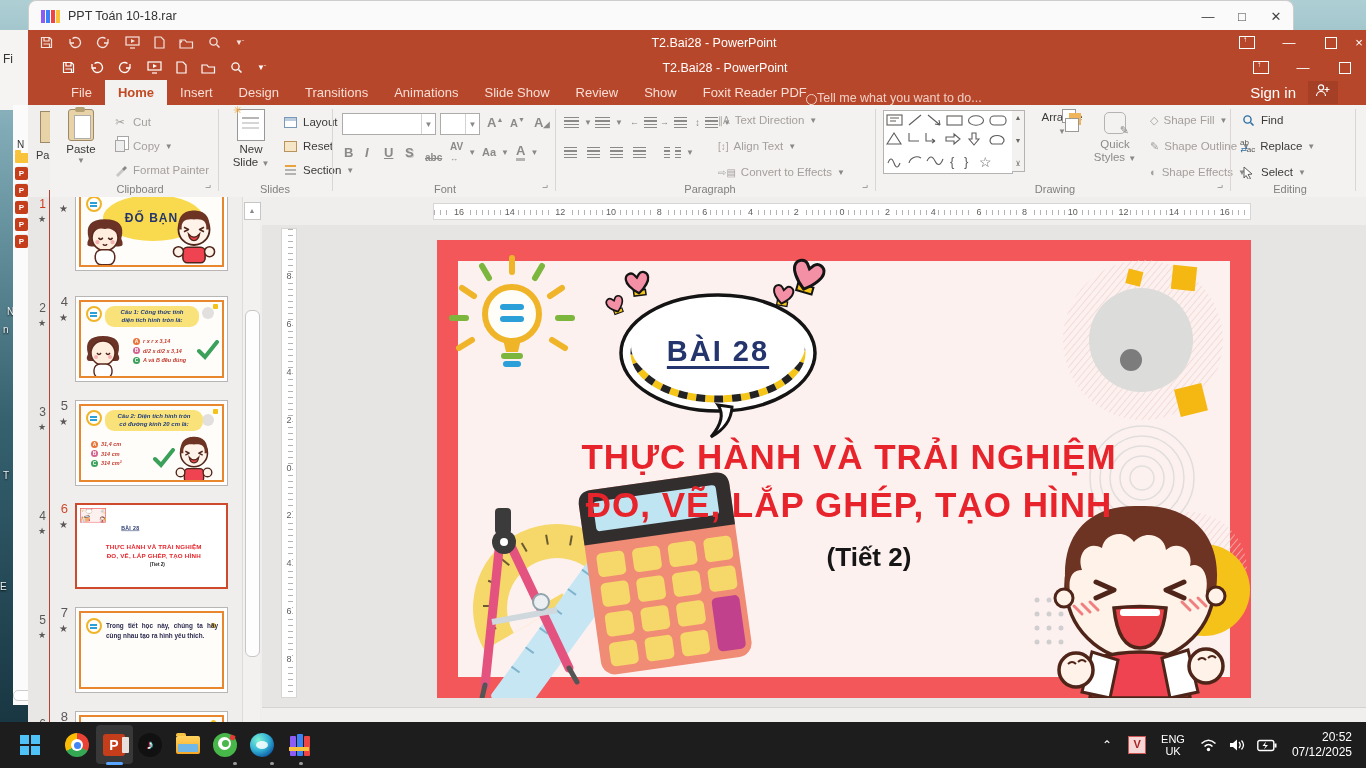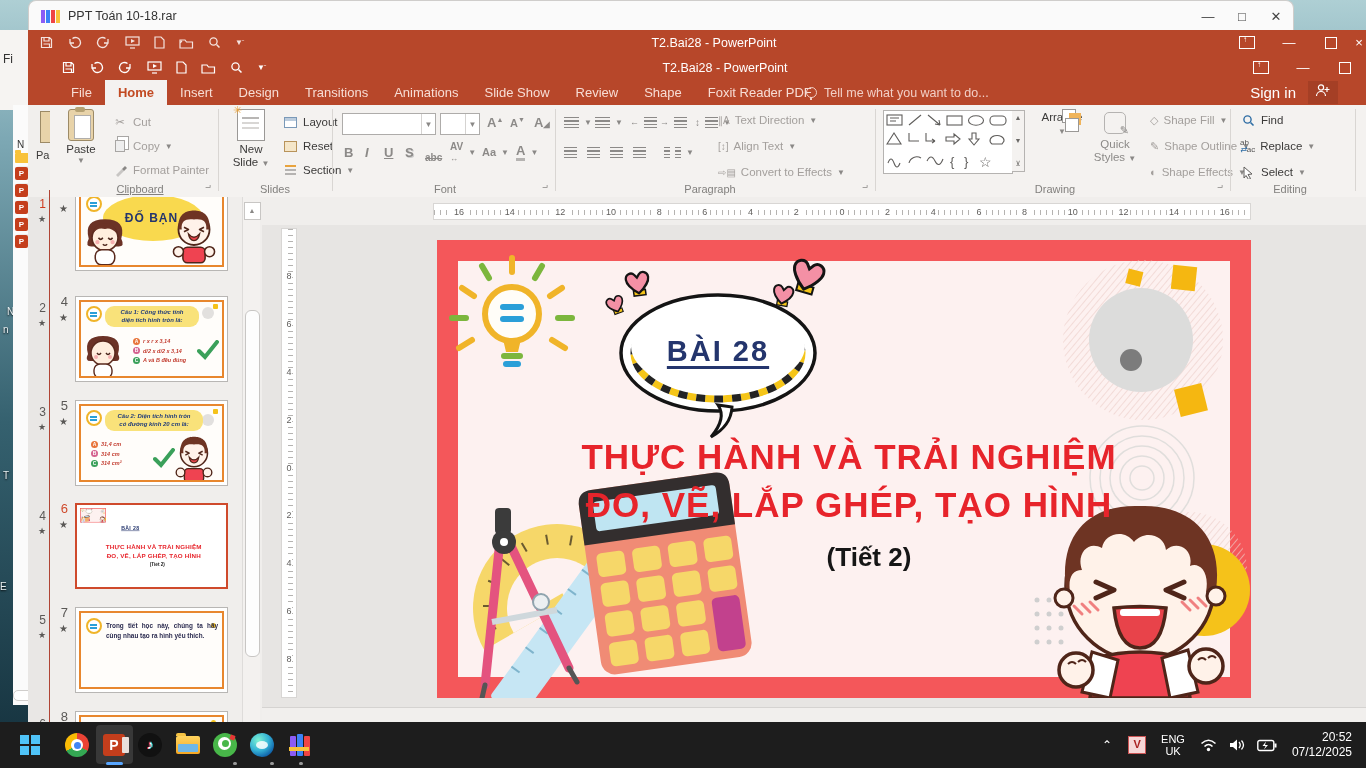--- a/index.html
+++ b/index.html
@@ -24,21 +24,21 @@
   .cap-title{position:absolute;left:0;right:0;text-align:center;font-size:12.5px;color:#fff;pointer-events:none;margin-left:34px;}
   .cap-btn{width:42px;height:25px;display:flex;align-items:center;justify-content:center;color:#fff;font-size:13px;}
   .ribbonopts{width:14px;height:11px;border:1px solid #fff;position:relative;}
   .ribbonopts:after{content:"↑";position:absolute;left:3px;top:-2px;font-size:8px;}
   .maxbox{width:10px;height:10px;border:1px solid #fff;}
   
   .tabrow{left:50px;top:80px;width:1316px;height:25px;}
   #tabs{display:flex;margin-left:8px;height:25px;align-items:flex-end;}
   .tab{color:#f7ddd5;font-size:13px;padding:0 13px;line-height:25px;white-space:nowrap;}
   .tab.active{background:#f4f2f0;color:#c24a22;font-weight:bold;}
-  .tellme{position:absolute;left:756px;top:0;height:25px;display:flex;align-items:center;gap:7px;color:#f2cfc6;font-size:12.5px;}
+  .tellme{position:absolute;left:756px;top:0;height:25px;display:flex;align-items:flex-end;color:#f2cfc6;font-size:12.5px;}
   .bulb-o{width:9px;height:9px;border:1.5px solid #f2cfc6;border-radius:50%;position:relative;}
   .bulb-o:after{content:"";position:absolute;left:2.5px;top:9px;width:2px;height:3px;background:#f2cfc6;}
   .signin{position:absolute;right:70px;top:0;line-height:25px;color:#fff;font-size:15px;}
   .share-ico{position:absolute;right:28px;top:1px;width:30px;height:23px;background:#a53f25;color:#fff;font-size:13px;text-align:center;line-height:23px;}
   
   .ribbon{left:50px;top:105px;width:1316px;height:92px;background:#f4f2f0;border-bottom:1px solid #cfcdca;}
   .gsep{position:absolute;top:4px;width:1px;height:82px;background:#d9d6d3;}
   .glabel{position:absolute;bottom:2px;font-size:11px;color:#82807e;text-align:center;}
   .dlg{position:absolute;bottom:4px;font-size:10px;color:#8a8886;transform:rotate(180deg);}
   .bigbtn{position:absolute;top:4px;width:50px;text-align:center;font-size:11.5px;color:#3b3a39;}
@@ -249,21 +249,21 @@
 <div class="abs red tabrow">
   <div id="tabs">
       <span class="tab">File</span>
       <span class="tab active">Home</span>
       <span class="tab">Insert</span>
       <span class="tab">Design</span>
       <span class="tab">Transitions</span>
       <span class="tab">Animations</span>
       <span class="tab">Slide Show</span>
       <span class="tab">Review</span>
-      <span class="tab">Shape</span>
+      <span class="tab">Show</span>
       <span class="tab">Foxit Reader PDF</span>
     </div>
   <div class="tellme">
     <span class="bulb-o"></span>
     <span>Tell me what you want to do...</span>
   </div>
   <span class="signin">Sign in</span>
   <span class="share-ico">
     <svg width="16" height="14">
         <circle cx="6" cy="4.5" r="2.6" stroke="#fff" fill="none" stroke-width="1.2"></circle>
@@ -293,21 +293,21 @@
     </div>
   <div class="sm dis" style="left:62px;top:54px;">
       <span class="ico16">
         <svg width="13" height="13">
           <path d="M2 11 L8 5 l2 2 -6 6 Z" fill="#c8c6c4"></path>
           <path d="M8 5 l3-3 2 2 -3 3 Z" fill="#8a8886"></path>
         </svg>
       </span>
       <span>Format Painter</span>
     </div>
-  <div class="glabel" style="left:40px;width:100px;text-decoration:underline;">Clipboard</div>
+  <div class="glabel" style="left:40px;width:100px;">Clipboard</div>
   <span class="dlg" style="left:155px;">⌐</span>
   <div class="gsep" style="left:168px;"></div>
 
   <div class="bigbtn" style="left:176px;">
     <div class="newslide-ico"></div>
     <div class="lbl"><span>New</span><br><span>Slide</span> <span class="dd">▼</span></div>
   </div>
   <div class="sm" style="left:232px;top:6px;">
       <span class="ico16">
         <i style="width:11px;height:9px;border:1px solid #7a99b8;background:linear-gradient(#bcd 0 3px,#fff 3px);"></i>

